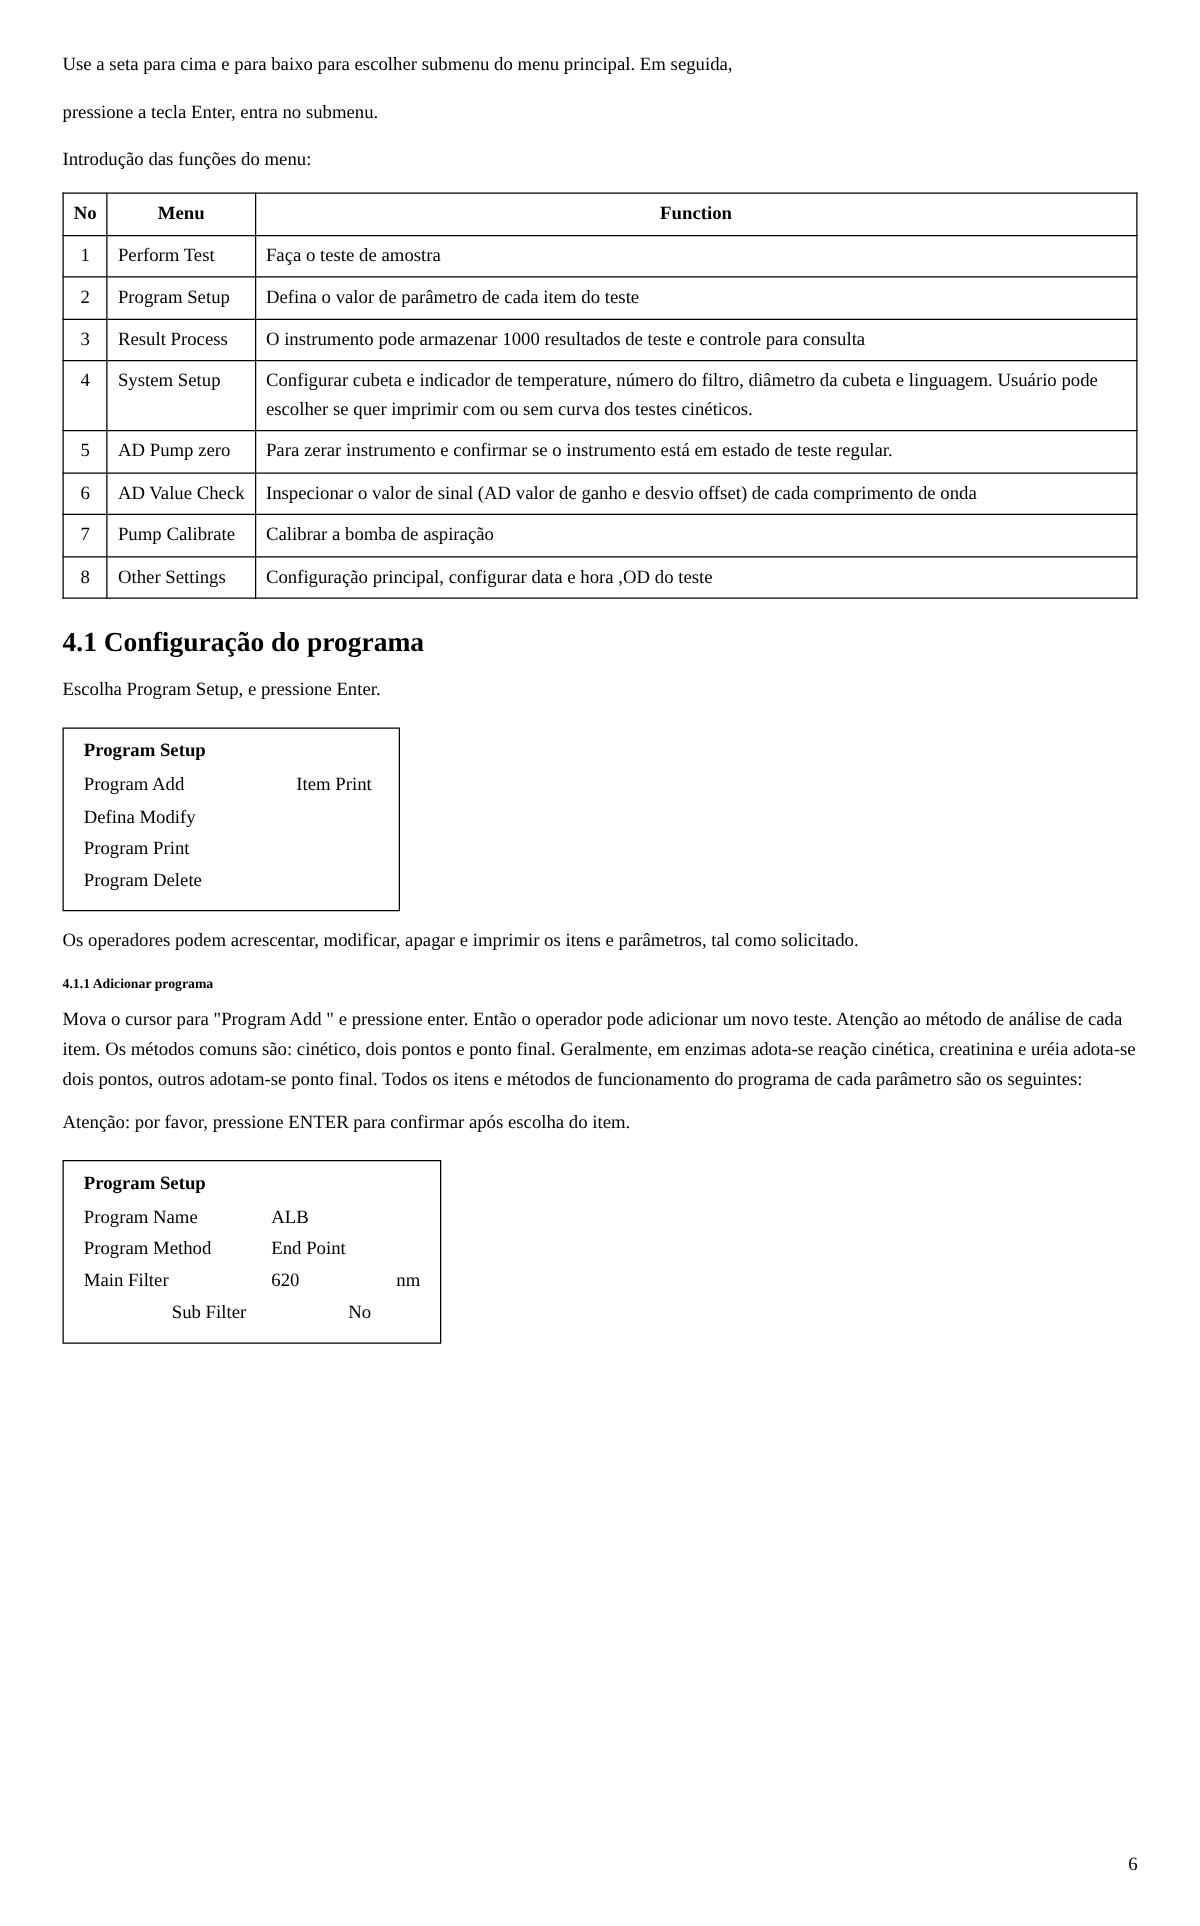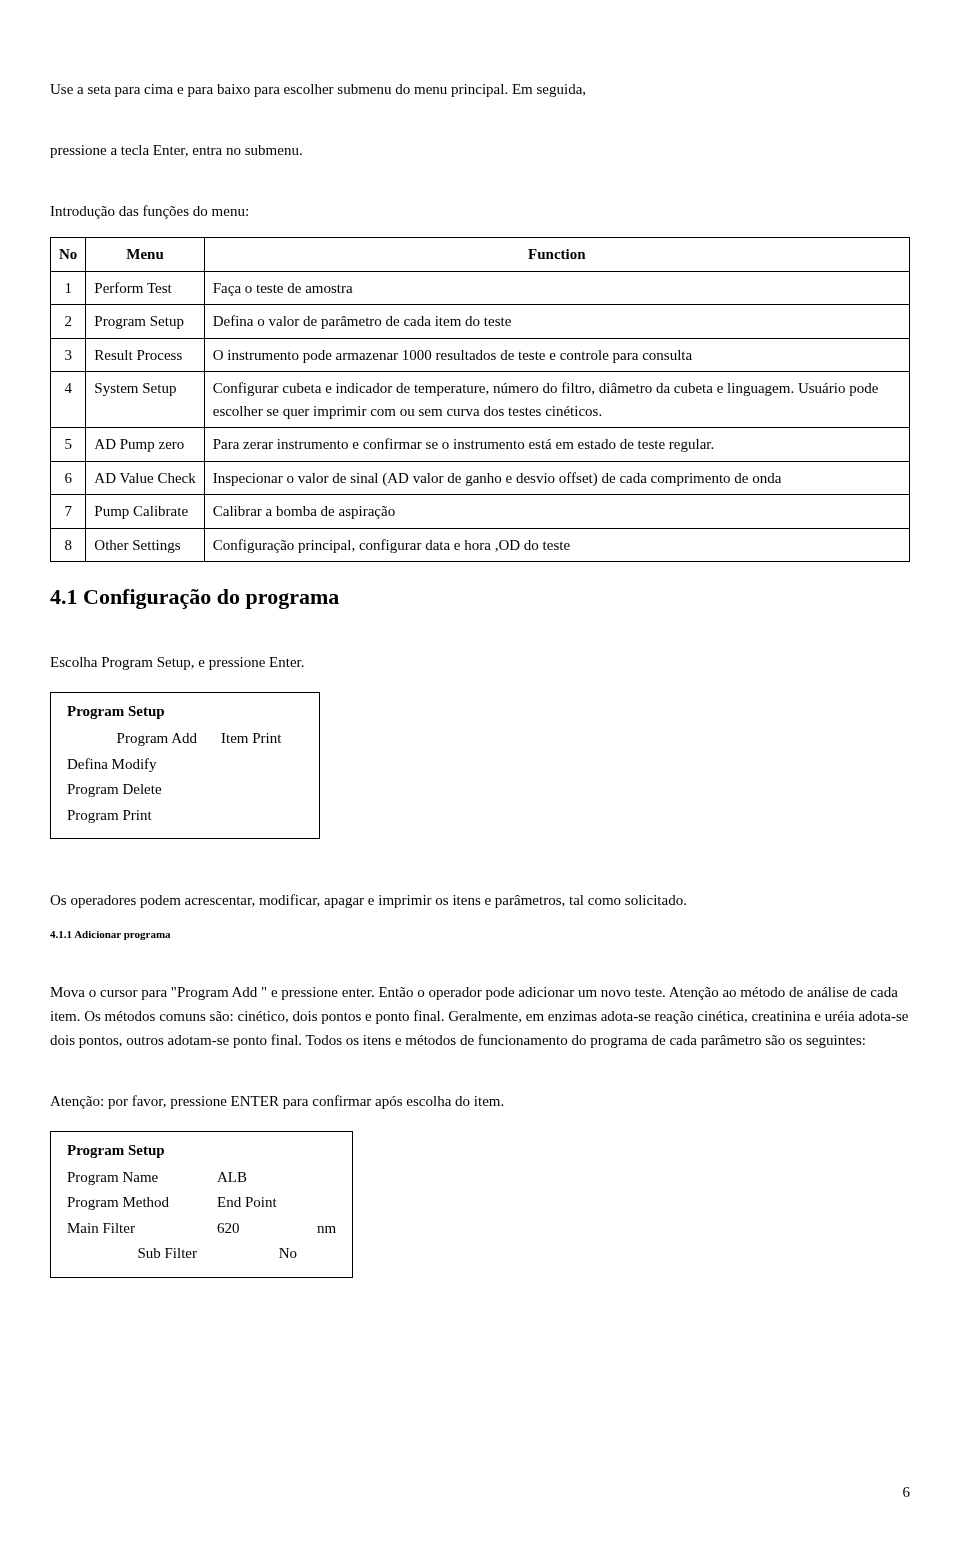--- a/index.html
+++ b/index.html
@@ -8,21 +8,20 @@
       font-size: 15px;
       color: #000;
       background: #fff;
       padding: 40px 50px;
       width: 960px;
       min-height: 1541px;
     }
     p {
       margin-bottom: 10px;
       line-height: 1.5;
-      margin-top: 37px;
     }
     .intro-text {
       margin-bottom: 14px;
       line-height: 1.6;
     }
     .section-title {
       font-size: 22px;
       font-weight: bold;
       margin: 18px 0 10px 0;
     }
@@ -135,34 +134,34 @@
       </tr>
     </tbody>
 </table>
 
 <p class="section-title">4.1 Configuração do programa</p>
 <p class="body-text">Escolha Program Setup, e pressione Enter.</p>
 
 <div class="box">
   <div class="box-title">Program Setup</div>
   <div id="program-setup-items">
-      <div style="display: flex; gap: 24px; line-height: 1.7; text-align: right;">
+      <div style="display: flex; gap: 40px; line-height: 1.7;">
         <span style="min-width: 130px;">Program Add</span>
         <span>Item Print</span>
       </div>
       <div style="display: flex; gap: 40px; line-height: 1.7;">
         <span style="min-width: 130px;">Defina Modify</span>
         <span></span>
       </div>
       <div style="display: flex; gap: 40px; line-height: 1.7;">
+        <span style="min-width: 130px;">Program Print</span>
+        <span></span>
+      </div>
+      <div style="display: flex; gap: 40px; line-height: 1.7;">
         <span style="min-width: 130px;">Program Delete</span>
-        <span></span>
-      </div>
-      <div style="display: flex; gap: 40px; line-height: 1.7;">
-        <span style="min-width: 130px;">Program Print</span>
         <span></span>
       </div>
     </div>
 </div>
 
 <br>
 <p class="body-text">Os operadores podem acrescentar, modificar, apagar e imprimir os itens e parâmetros, tal como solicitado.</p>
 
 <p class="subsection-title">4.1.1 Adicionar programa</p>
 <p class="body-text">Mova o cursor para "Program Add " e pressione enter. Então o operador pode adicionar um novo teste. Atenção ao método de análise de cada item. Os métodos comuns são: cinético, dois pontos e ponto final. Geralmente, em enzimas adota-se reação cinética, creatinina e uréia adota-se dois pontos, outros adotam-se ponto final. Todos os itens e métodos de funcionamento do programa de cada parâmetro são os seguintes:</p>

